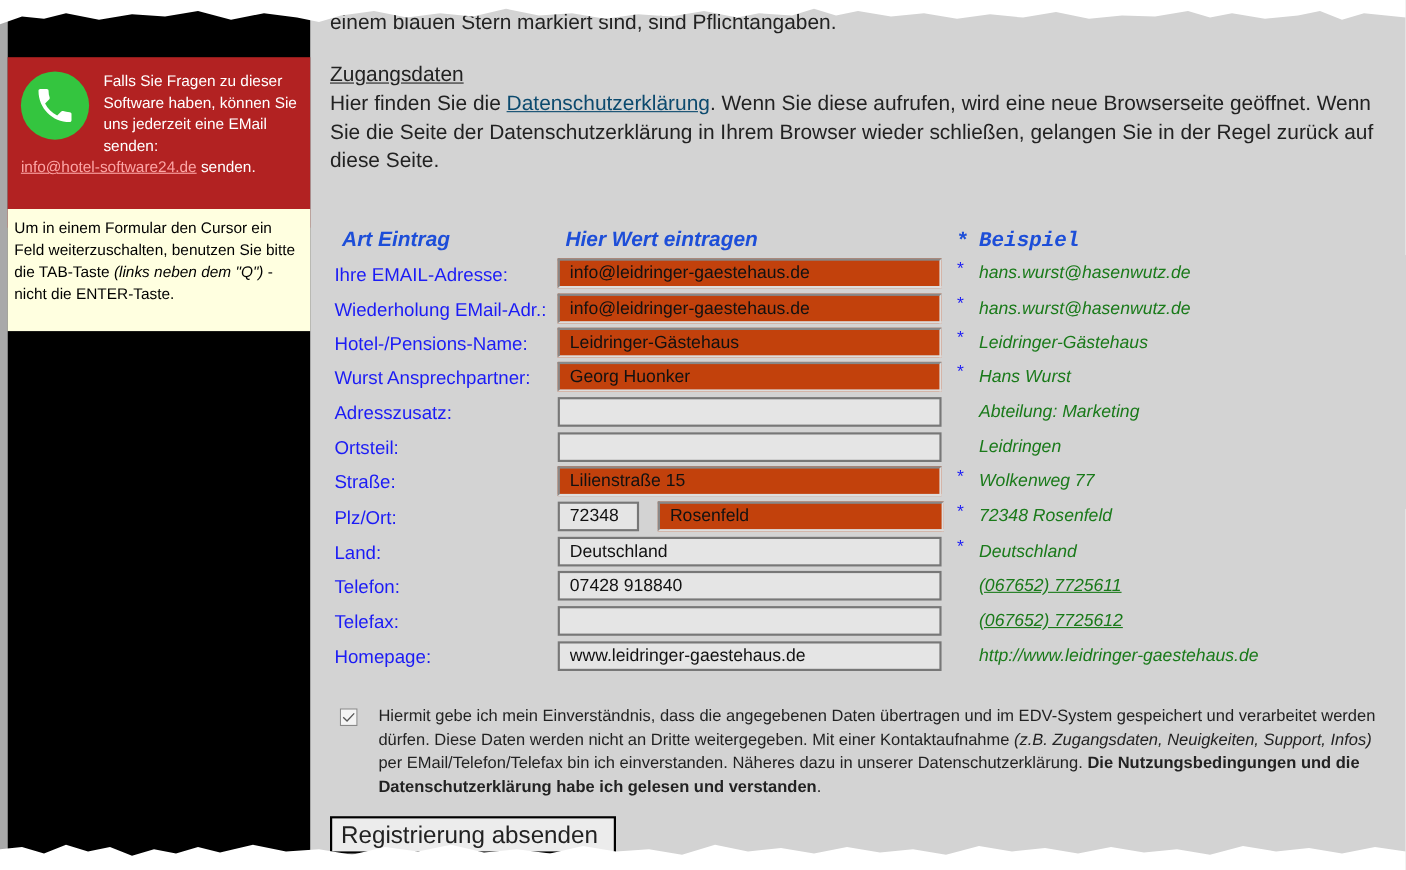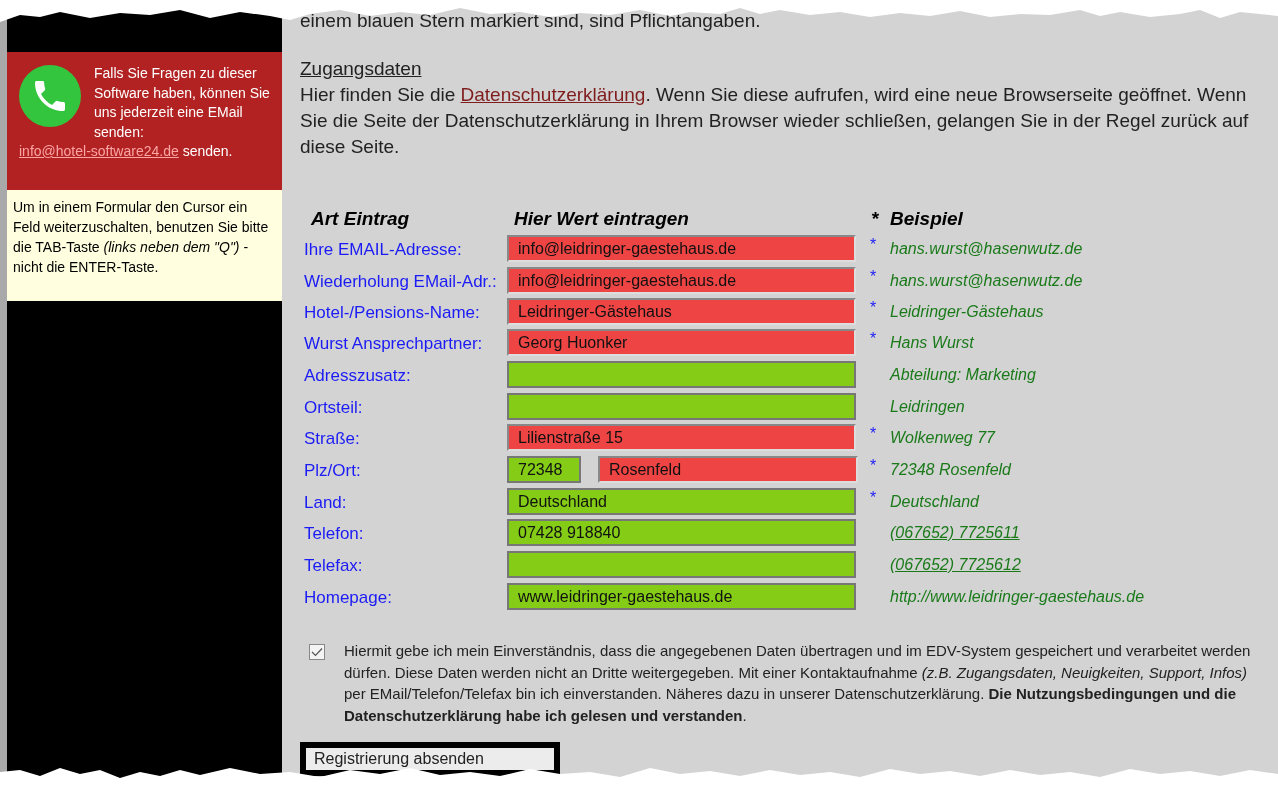--- a/index.html
+++ b/index.html
@@ -31,50 +31,50 @@
     position: absolute; left: 0; top: 190px; width: 275px; height: 111px;
     background: #ffffe0; color: #000; font-size: 14px; line-height: 20px; padding: 7px 6px 0 6px;
   }
   .tip-title { font-weight: bold; letter-spacing: 3px; }
 
   
   .main { position: absolute; left: 300px; top: 0; width: 970px; color: #222; font-size: 19px; line-height: 26px; }
   .intro-tail { position: absolute; left: 0; top: 8px; white-space: nowrap; }
   .ds-block { position: absolute; left: 0; top: 56px; width: 960px; }
   .ds-heading { text-decoration: underline; }
-  .ds-link { color: #7f1d1d; text-decoration: underline; }
+  .ds-link { color: #0c4a6e; text-decoration: underline; }
 
   
   .form-area { position: absolute; left: 300px; top: 204px; width: 960px; }
-  .hdr { position: absolute; top: 4px; font-size: 19px; font-weight: bold; font-style: italic; color: #000000; }
+  .hdr { position: absolute; top: 4px; font-size: 19px; font-weight: bold; font-style: italic; color: #1d4ed8; }
   .row { position: absolute; left: 0; height: 30px; width: 960px; }
   .lbl { position: absolute; left: 4px; top: 6px; color: #1b1bf5; font-size: 17px; white-space: nowrap; }
   .inp {
     position: absolute; left: 207px; top: 1px; width: 349px; height: 27px;
-    border: 2px solid #777; background: #84cc16; font-family: "Liberation Sans", sans-serif;
+    border: 2px solid #777; background: #e5e5e5; font-family: "Liberation Sans", sans-serif;
     font-size: 16px; color: #111; padding: 0 9px; outline: none;
   }
-  .inp.filled { background: #ef4444; border-top-color: #888; border-left-color: #888; border-right-color: #ddd; border-bottom-color: #ddd; }
+  .inp.filled { background: #c2410c; border-top-color: #888; border-left-color: #888; border-right-color: #ddd; border-bottom-color: #ddd; }
   .inp.plz { width: 74px; }
   .inp.ort { left: 298px; width: 260px; }
   .star { position: absolute; left: 570px; top: 2px; color: #1b1bf5; font-size: 16px; }
   .ex { position: absolute; left: 590px; top: 6px; color: #1a7a1a; font-style: italic; font-size: 16px; white-space: nowrap; }
   .ex.link { text-decoration: underline; }
 
   
   .consent { position: absolute; left: 300px; top: 640px; width: 960px; font-size: 15px; line-height: 21.5px; color: #222; }
   .cbox {
     position: absolute; left: 9px; top: 4px; width: 16px; height: 16px;
     border: 1px solid #888; background: #f4f4f4; display: flex; align-items: center; justify-content: center;
   }
   .consent-text { position: absolute; left: 44px; top: 0; width: 910px; }
   .submit-btn {
     position: absolute; left: 300px; top: 742px; width: 260px; height: 34px;
-    border: 6px solid #000000; background: #ececec; font-family: "Liberation Sans", sans-serif;
-    font-size: 16px; color: #222; padding: 0 8px; text-align: left;
+    border: 2px solid #000000; background: #ececec; font-family: "Liberation Sans", sans-serif;
+    font-size: 22px; color: #222; padding: 0 8px; text-align: left;
   }
 
   
   .torn-top { position: absolute; left: 0; top: 0; width: 1278px; height: 30px; }
   .torn-bottom { position: absolute; left: 0; top: 760px; width: 1278px; height: 31px; }
 </style>
 </head>
 <body>
 
 <div class="page">
@@ -107,21 +107,21 @@
       <div>
         <span>Hier finden Sie die </span><a href="#" class="ds-link">Datenschutzerklärung</a><span>. Wenn Sie diese aufrufen, wird eine neue Browserseite geöffnet. Wenn Sie die Seite der Datenschutzerklärung in Ihrem Browser wieder schließen, gelangen Sie in der Regel zurück auf diese Seite.</span>
       </div>
     </div>
   </div>
 
   <div class="form-area">
     <div class="hdr" style="left:11px;">Art Eintrag</div>
     <div class="hdr" style="left:214px;">Hier Wert eintragen</div>
     <div class="hdr" style="left:571px;">*</div>
-    <div class="hdr" style="left:590px;">Beispiel</div>
+    <div class="hdr" style="left:590px;font-family:Liberation Mono, monospace;">Beispiel</div>
 
     <div class="row" style="top:30px;">
       <span class="lbl">Ihre EMAIL-Adresse:</span>
       <input class="inp filled" value="info@leidringer-gaestehaus.de" style="">
       <span class="star">*</span>
       <span class="ex">hans.wurst@hasenwutz.de</span>
     </div>
     <div class="row" style="top:62px;">
       <span class="lbl">Wiederholung EMail-Adr.:</span>
       <input class="inp filled" value="info@leidringer-gaestehaus.de" style="">

